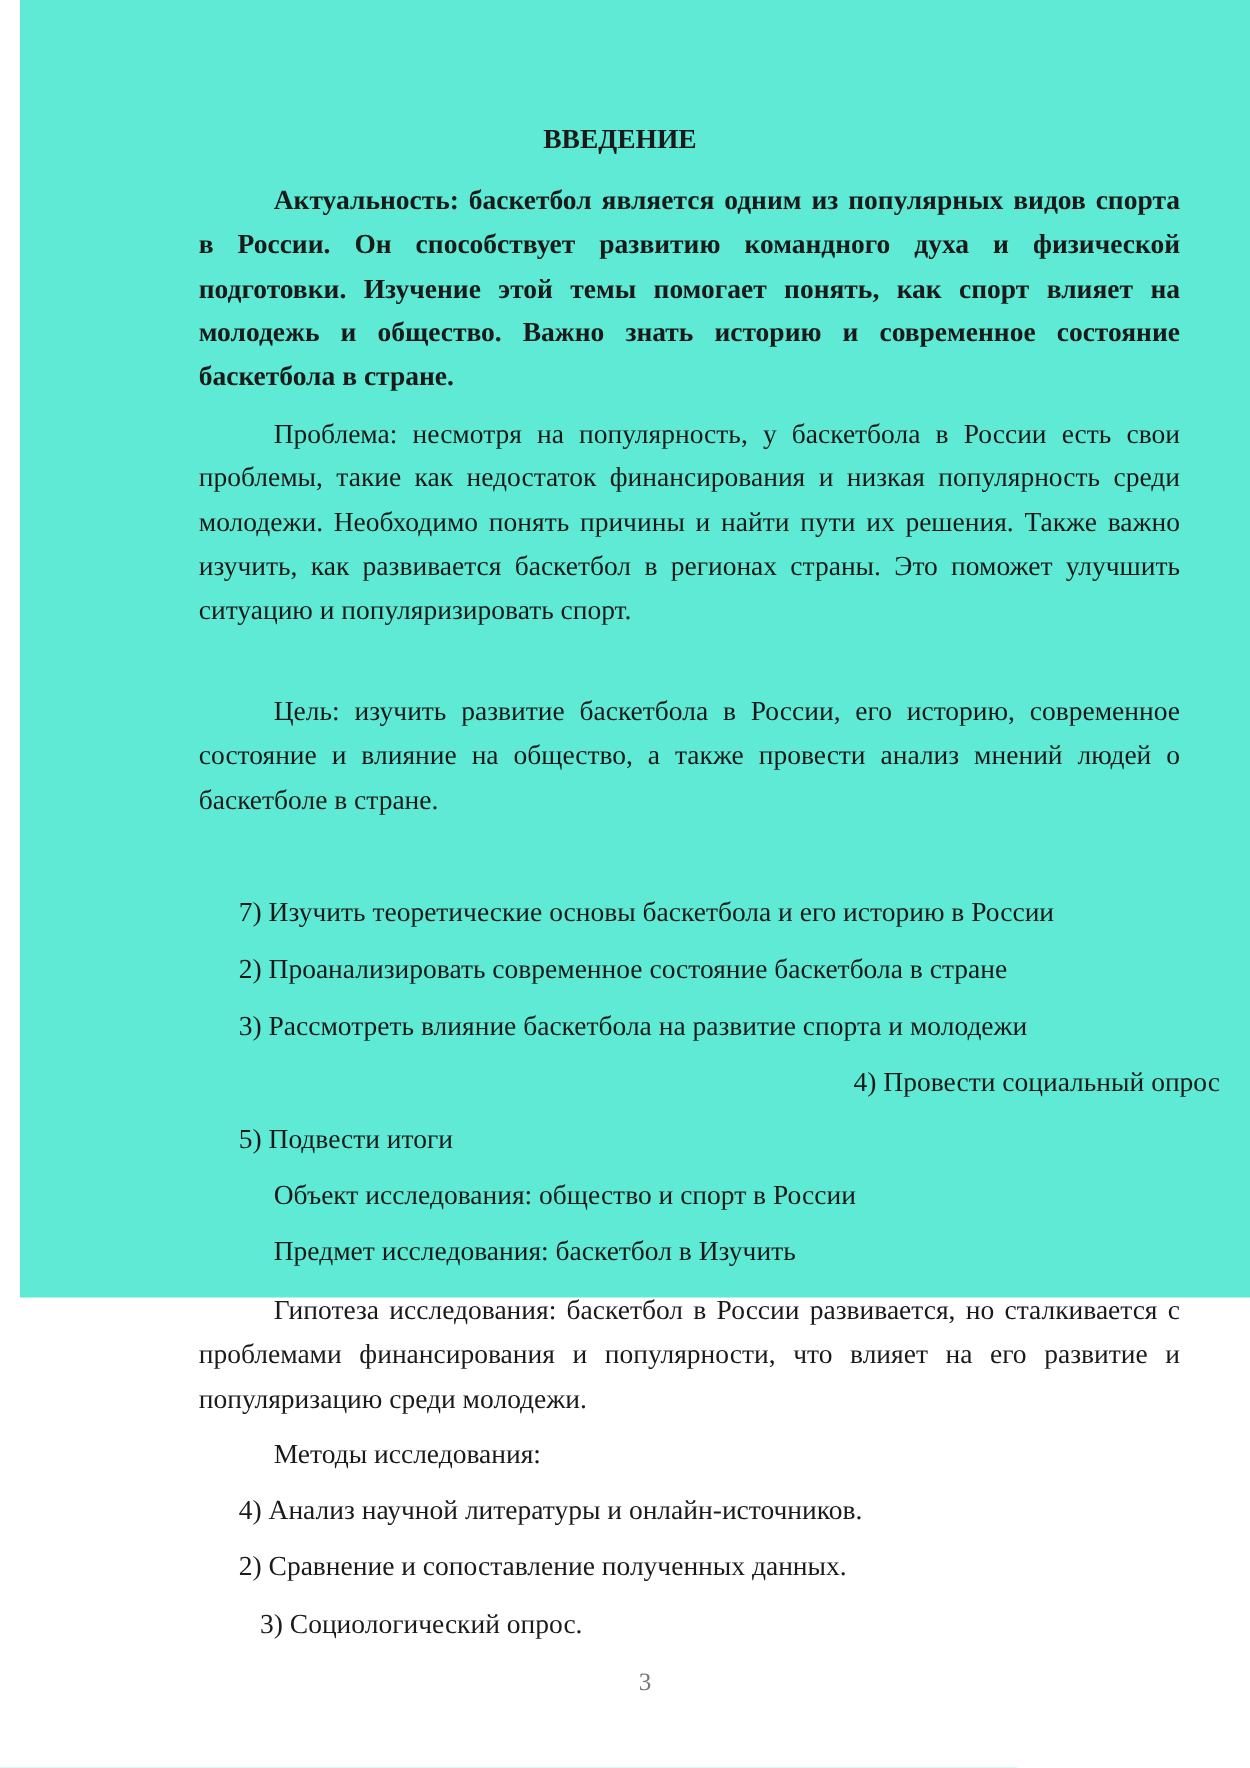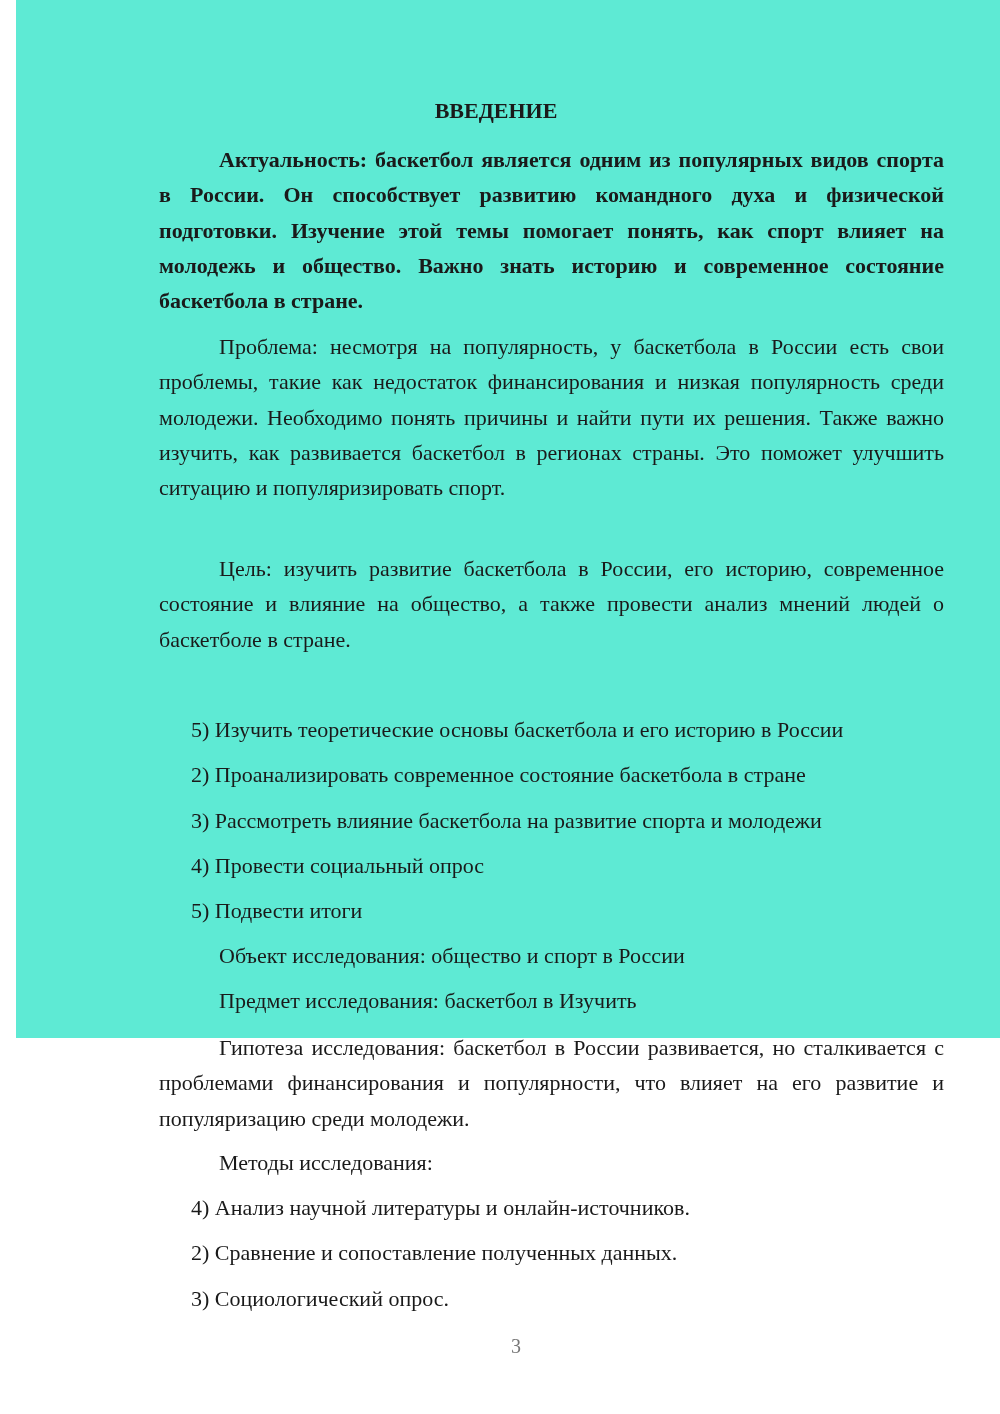--- a/index.html
+++ b/index.html
@@ -42,34 +42,34 @@
     <span class="title-inner">ВВЕДЕНИЕ</span>
   </div>
 
   <p class="para" style="top:142px;font-weight:bold;"><span class="indent"></span><span>Актуальность: баскетбол является одним из популярных видов спорта в России. Он способствует развитию командного духа и физической подготовки. Изучение этой темы помогает понять, как спорт влияет на молодежь и общество. Важно знать историю и современное состояние баскетбола в стране.</span></p>
 
   <p class="para" style="top:329px;"><span class="indent"></span><span>Проблема: несмотря на популярность, у баскетбола в России есть свои проблемы, такие как недостаток финансирования и низкая популярность среди молодежи. Необходимо понять причины и найти пути их решения. Также важно изучить, как развивается баскетбол в регионах страны. Это поможет улучшить ситуацию и популяризировать спорт.</span></p>
 
   <p class="para" style="top:551px;"><span class="indent"></span><span>Цель: изучить развитие баскетбола в России, его историю, современное состояние и влияние на общество, а также провести анализ мнений людей о баскетболе в стране.</span></p>
 
 
-  <p class="line numbered" style="top:715px;">5) Изучить теоретические основы баскетбола и его историю в России</p>
+  <p class="line numbered" style="top:715px;">7) Изучить теоретические основы баскетбола и его историю в России</p>
   <p class="line numbered" style="top:760px;">2) Проанализировать современное состояние баскетбола в стране</p>
   <p class="line numbered" style="top:806px;">3) Рассмотреть влияние баскетбола на развитие спорта и молодежи</p>
-  <p class="line numbered" style="top:851px;">4) Провести социальный опрос</p>
+  <p class="line numbered" style="top:851px;text-align:right;">4) Провести социальный опрос</p>
   <p class="line numbered" style="top:896px;">5) Подвести итоги</p>
 
   <p class="line indented" style="top:941px;">Объект исследования: общество и спорт в России</p>
   <p class="line indented" style="top:986px;">Предмет исследования: баскетбол в Изучить</p>
 
   <p class="para" style="top:1030px;"><span class="indent"></span><span>Гипотеза исследования: баскетбол в России развивается, но сталкивается с проблемами финансирования и популярности, что влияет на его развитие и популяризацию среди молодежи.</span></p>
 
   <p class="line indented" style="top:1148px;">Методы исследования:</p>
 
   <p class="line numbered" style="top:1193px;">4) Анализ научной литературы и онлайн-источников.</p>
   <p class="line numbered" style="top:1238px;">2) Сравнение и сопоставление полученных данных.</p>
-  <p class="line numbered" style="top:1284px;">3) Социологический опрос.</p>
+  <p class="line numbered" style="top:1284px;margin-left:17px;">3) Социологический опрос.</p>
 
   <div class="page-number">
     <span class="page-number-inner">3</span>
   </div>
 
 </div>
 
 </body></html>

